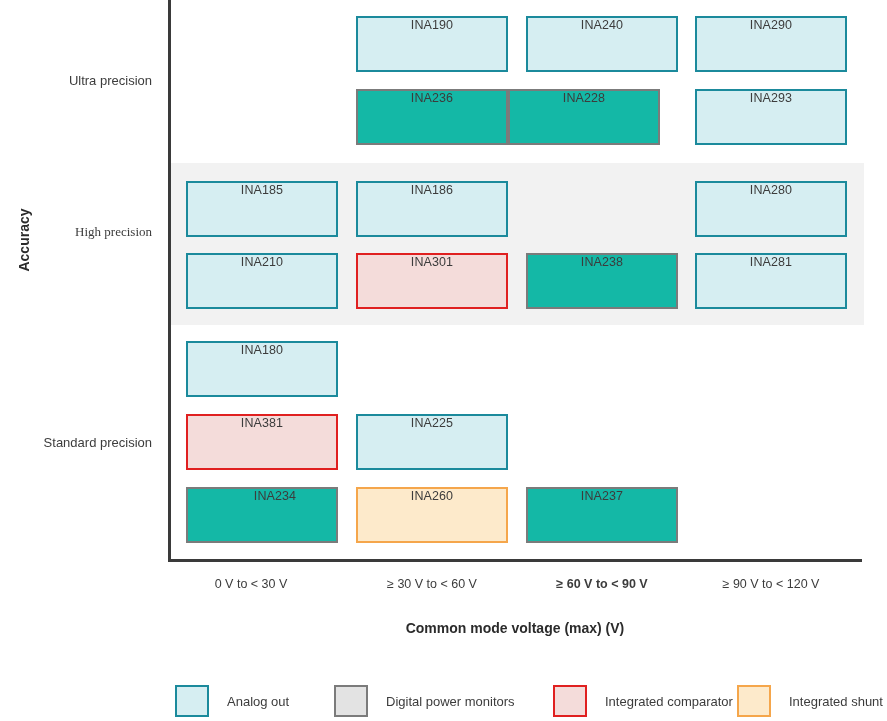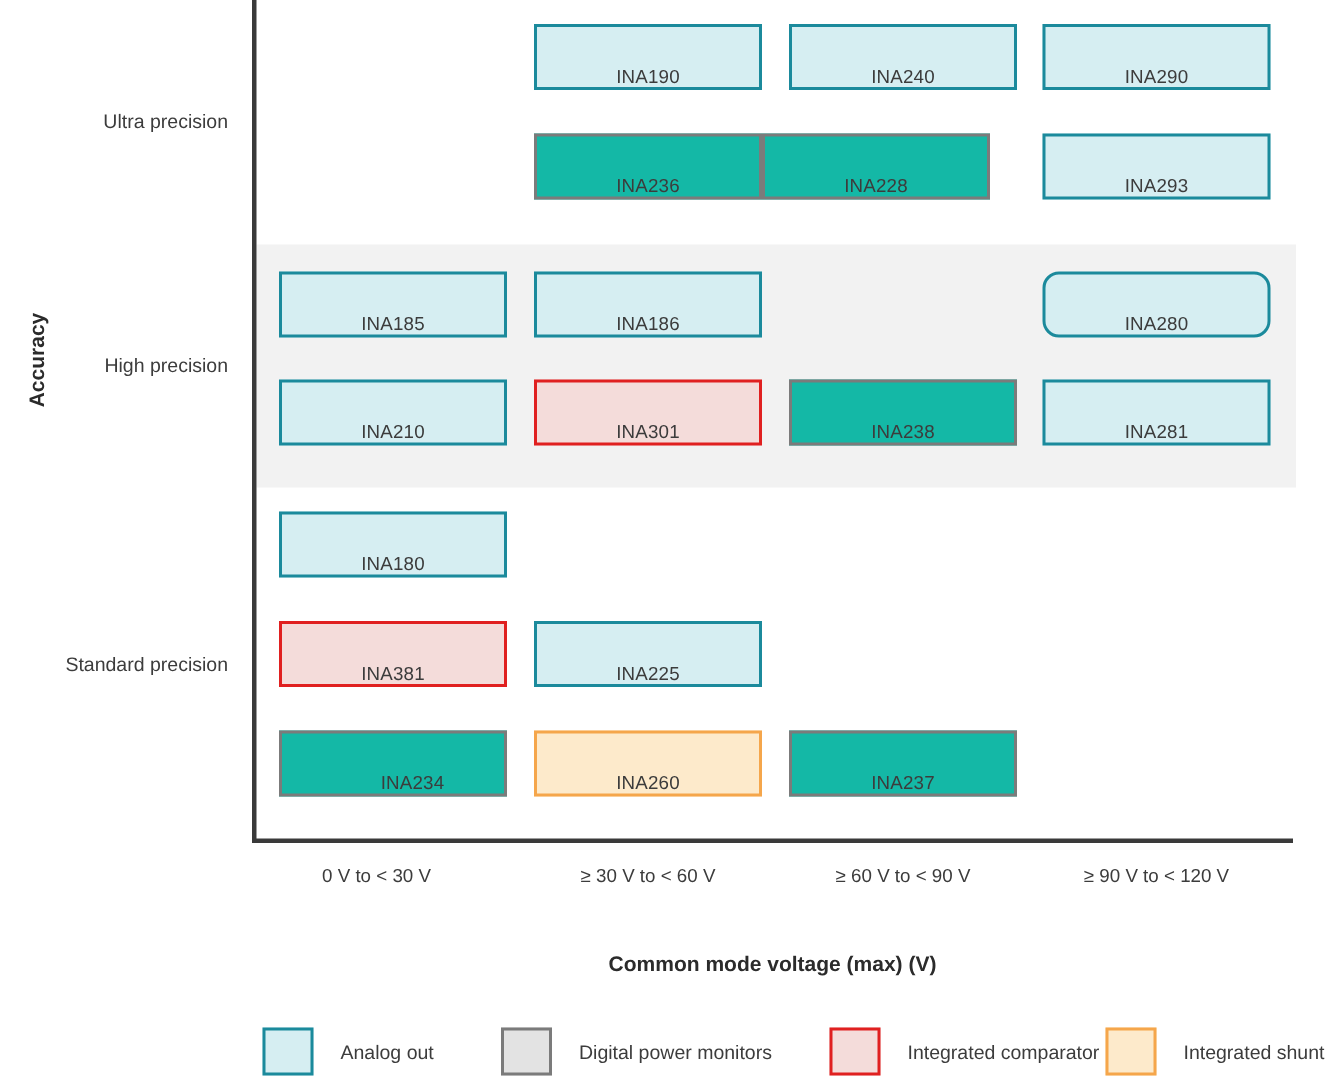--- a/index.html
+++ b/index.html
@@ -52,40 +52,40 @@
   .ycat {
     position: absolute;
     right: 735px;            
     text-align: right;
     font-size: 13px;
     color: #3c3c3c;
     white-space: nowrap;
     line-height: 16px;
   }
   .ycat.ultra    { top: 73px; }
-  .ycat.high     { top: 236px; }
+  .ycat.high     { top: 224px; font-family: Liberation Serif, serif; }
   .ycat.standard { top: 435px; }
 
   
   .axis-title-y {
     position: absolute;
     left: -36px;
     top: 232px;
     width: 120px;
     text-align: center;
     transform: rotate(-90deg);
     font-size: 14px;
     font-weight: bold;
     color: #2b2b2b;
     white-space: nowrap;
   }
   .axis-title-x {
     position: absolute;
     left: 168px;
-    top: 634px;
+    top: 620px;
     width: 694px;
     text-align: center;
     font-size: 14px;
     font-weight: bold;
     color: #2b2b2b;
     white-space: nowrap;
   }
 
   
   .xtick {
@@ -95,25 +95,25 @@
     text-align: center;
     font-size: 12.5px;
     color: #3c3c3c;
     white-space: nowrap;
   }
 
   
   .cell {
     position: absolute;
     width: 152px;
-    height: 44px;
+    height: 56px;
     box-sizing: border-box;
     border: 2px solid #888;
     display: flex;
-    align-items: flex-end;
+    align-items: flex-start;
     justify-content: center;
     font-size: 12.5px;
     color: #3c3c3c;
     letter-spacing: 0.1px;
   }
   .cell.analog {
     border-color: #1b8a9c;
     background: #d6eef2;
   }
   .cell.digital {
@@ -196,21 +196,21 @@
       </div>
       <div class="cell analog" style="left: 695px; top: 89px;">
         <span>INA293</span>
       </div>
       <div class="cell analog" style="left: 186px; top: 181px;">
         <span>INA185</span>
       </div>
       <div class="cell analog" style="left: 356px; top: 181px;">
         <span>INA186</span>
       </div>
-      <div class="cell analog" style="left: 695px; top: 181px; border-radius: 11px;">
+      <div class="cell analog" style="left: 695px; top: 181px;">
         <span>INA280</span>
       </div>
       <div class="cell analog" style="left: 186px; top: 253px;">
         <span>INA210</span>
       </div>
       <div class="cell comparator" style="left: 356px; top: 253px;">
         <span>INA301</span>
       </div>
       <div class="cell digital" style="left: 526px; top: 253px;">
         <span>INA238</span>
@@ -234,21 +234,21 @@
         <span>INA260</span>
       </div>
       <div class="cell digital" style="left: 526px; top: 487px;">
         <span>INA237</span>
       </div>
     </div>
 
   <div id="xticks-layer">
       <div class="xtick" style="left: 166px;">0 V to &lt; 30 V</div>
       <div class="xtick" style="left: 347px;">≥ 30 V to &lt; 60 V</div>
-      <div class="xtick" style="left: 517px;">≥ 60 V to &lt; 90 V</div>
+      <div class="xtick" style="left: 517px; font-weight: bold;">≥ 60 V to &lt; 90 V</div>
       <div class="xtick" style="left: 686px;">≥ 90 V to &lt; 120 V</div>
     </div>
 
   <div class="axis-title-x">Common mode voltage (max) (V)</div>
 
   <div class="legend" id="legend-layer">
       <div class="legend-item" style="left: 175px;">
         <div class="legend-swatch analog"></div>
         <div class="legend-label">Analog out</div>
       </div>

